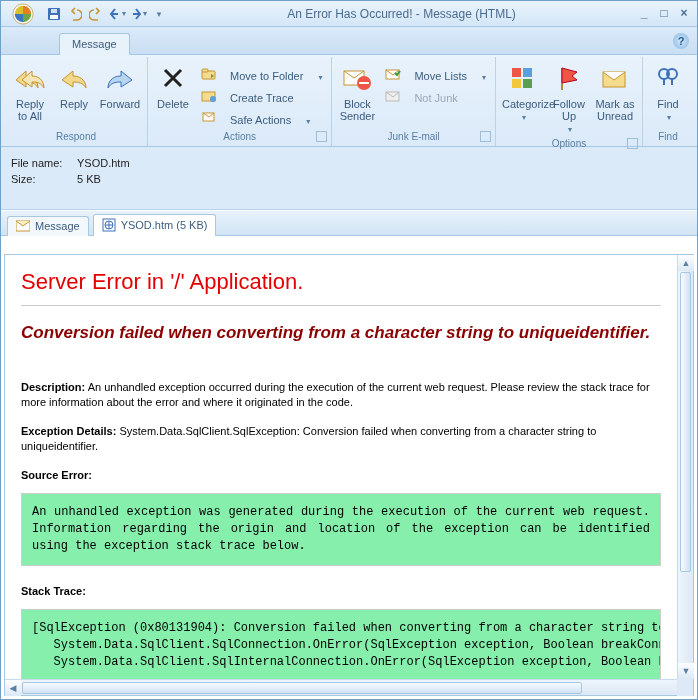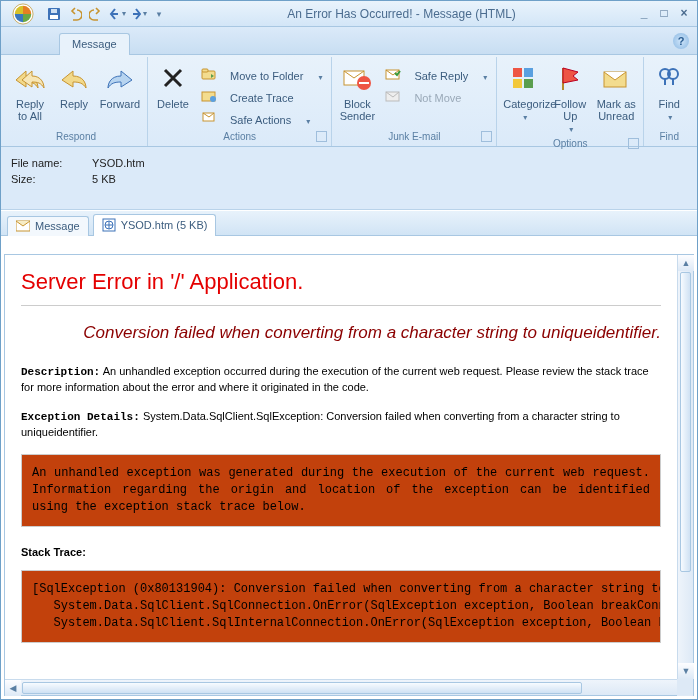--- a/index.html
+++ b/index.html
@@ -33,38 +33,38 @@
   .big-btn .lbl { min-height:24px; padding-top:2px;}
   .big-btn.n { width:42px;}
   .small-stack { display:flex; flex-direction:column; gap:0px; padding-top:2px;}
   .small-btn { display:flex; align-items:flex-end; gap:13px; height:22px; padding:0 4px; color:#3b5c7e; white-space:nowrap; border:1px solid transparent; border-radius:2px;}
   .small-btn .ico{ width:16px; height:16px; display:flex; align-items:center; justify-content:center;}
   .small-btn.disabled{ color:#9aa9b8;}
   .caret { font-size:8px; color:#5a7fa3; margin-left:2px;}
 
   
   .info { padding:8px 10px 4px; background:#dbeaf9; color:#222; line-height:16px; border-bottom:1px solid #b9d3ea;}
-  .info .row{ display:flex; gap:21px;}
+  .info .row{ display:flex; gap:6px;}
   .info .lab{ width:60px;}
 
   
   .attachrow { height:26px; background:linear-gradient(#e8f2fb,#d1e4f5); border-top:1px solid #fff; border-bottom:1px solid #a8c7e2; display:flex; align-items:flex-end; padding:0 6px 0; gap:4px;}
   .atab { border:1px solid #a8c7e2; border-bottom:none; background:#f3f8fd; border-radius:3px 3px 0 0; padding:3px 8px 4px; display:flex; align-items:center; gap:5px; color:#3b5c7e; font-size:11px; position:relative; top:1px;}
   .atab.sel { background:#fff; }
 
   
   .docwrap { position:absolute; top:254px; left:4px; right:4px; bottom:4px; border:1px solid #a8c7e2; background:#fff;}
   .doc { position:absolute; top:0; left:0; right:16px; bottom:16px; overflow:hidden; padding:14px 16px 10px; font-family: Verdana, Arial, sans-serif; font-size:11px;}
   .doc h1 { font-family: Verdana, sans-serif; font-weight:normal; color:#e40000; font-size:22px; margin:0 0 10px;}
   .doc hr { border:none; border-top:1px solid #ccc; margin:0 0 16px;}
-  .doc h2 { font-family: Verdana, sans-serif; font-style:italic; font-weight:normal; color:#8b0000; font-size:17px; line-height:22px; margin:0 0 20px;text-align:right; }
+  .doc h2 { font-family: Verdana, sans-serif; font-style:italic; font-weight:bold; color:#8b0000; font-size:17px; line-height:22px; margin:0 0 36px; }
   .doc p { margin:0 0 14px; line-height:15px; color:#000;}
-  .doc p b { font-weight:bold;font-family:Liberation Mono, monospace;}
+  .doc p b { font-weight:bold;}
   .doc p.sh { font-weight:bold; margin-bottom:10px;}
-  .codebox { background:#c2410c; border:1px solid #ccc; padding:10px 10px; font-family: Consolas, "Courier New", monospace; font-size:12px; line-height:17px; color:#000; margin:0 0 18px; white-space:pre-wrap;}
+  .codebox { background:#86efac; border:1px solid #ccc; padding:10px 10px; font-family: Consolas, "Courier New", monospace; font-size:12px; line-height:17px; color:#000; margin:0 0 18px; white-space:pre-wrap;}
   .codebox.nowrap{ white-space:pre; overflow:hidden;}
 
   
   .vscroll { position:absolute; right:0; top:0; bottom:16px; width:16px; background:linear-gradient(90deg,#eef4fb,#dde9f6); border-left:1px solid #c8dbed;}
   .vscroll .arrow, .hscroll .arrow { height:16px; width:16px; display:flex; align-items:center; justify-content:center; background:linear-gradient(#fdfdff,#dde9f6); color:#5a7fa3; font-size:9px;}
   .vscroll .thumb{ position:absolute; left:2px; right:2px; top:17px; height:300px; background:linear-gradient(90deg,#f7fbff,#cfe1f3); border:1px solid #a8c7e2; border-radius:2px;}
   .vscroll .arrow.dn{ position:absolute; bottom:0;}
   .hscroll { position:absolute; left:0; right:0; bottom:0; height:16px; background:linear-gradient(#eef4fb,#dde9f6); border-top:1px solid #c8dbed; display:flex; align-items:center;}
   .hscroll .arrow.l{ }
   .hscroll .track{ flex:1; height:12px; margin:0 1px; position:relative;}
@@ -232,31 +232,31 @@
       </div>
       <div class="small-stack">
         <div class="small-btn">
             <span class="ico">
               <svg width="16" height="14">
                 <rect x="1" y="3" width="13" height="9" fill="#fff" stroke="#c79430"></rect>
                 <path d="M1 3l7 5 6-5" stroke="#c79430" fill="none"></path>
                 <path d="M10 6l2 2 3-4" stroke="#3a9a3a" stroke-width="2" fill="none"></path>
               </svg>
             </span>
-            <span>Safe Reply</span>
+            <span>Move Lists</span>
             <span class="caret">▾</span>
           </div>
         <div class="small-btn disabled">
             <span class="ico">
               <svg width="16" height="14">
                 <rect x="1" y="3" width="13" height="9" fill="#eee" stroke="#bbb"></rect>
                 <path d="M1 3l7 5 6-5" stroke="#bbb" fill="none"></path>
               </svg>
             </span>
-            <span>Not Move</span>
+            <span>Not Junk</span>
           </div>
       </div>
     </div>
     <div class="group-label"><span>Junk E-mail</span><span class="dl"></span></div>
   </div>
 
   <div class="group">
     <div class="group-body">
       <div class="big-btn">
         <div class="ico">
@@ -342,20 +342,21 @@
   </div>
 </div>
 
 <div class="docwrap">
   <div class="doc">
     <h1>Server Error in '/' Application.</h1>
     <hr>
     <h2>Conversion failed when converting from a character string to uniqueidentifier.</h2>
     <p><b>Description:</b> <span>An unhandled exception occurred during the execution of the current web request. Please review the stack trace for more information about the error and where it originated in the code.</span></p>
     <p><b>Exception Details:</b> <span>System.Data.SqlClient.SqlException: Conversion failed when converting from a character string to uniqueidentifier.</span></p>
+    <p class="sh">Source Error:</p>
     <div class="codebox" style="text-align:justify;">An unhandled exception was generated during the execution of the current web request. Information regarding the origin and location of the exception can be identified using the exception stack trace below.</div>
     <p class="sh">Stack Trace:</p>
     <div class="codebox nowrap">[SqlException (0x80131904): Conversion failed when converting from a character string to uni
    System.Data.SqlClient.SqlConnection.OnError(SqlException exception, Boolean breakConnecti
    System.Data.SqlClient.SqlInternalConnection.OnError(SqlException exception, Boolean break</div>
   </div>
   <div class="vscroll">
     <div class="arrow">▲</div>
     <div class="thumb"></div>
     <div class="arrow dn">▼</div>

